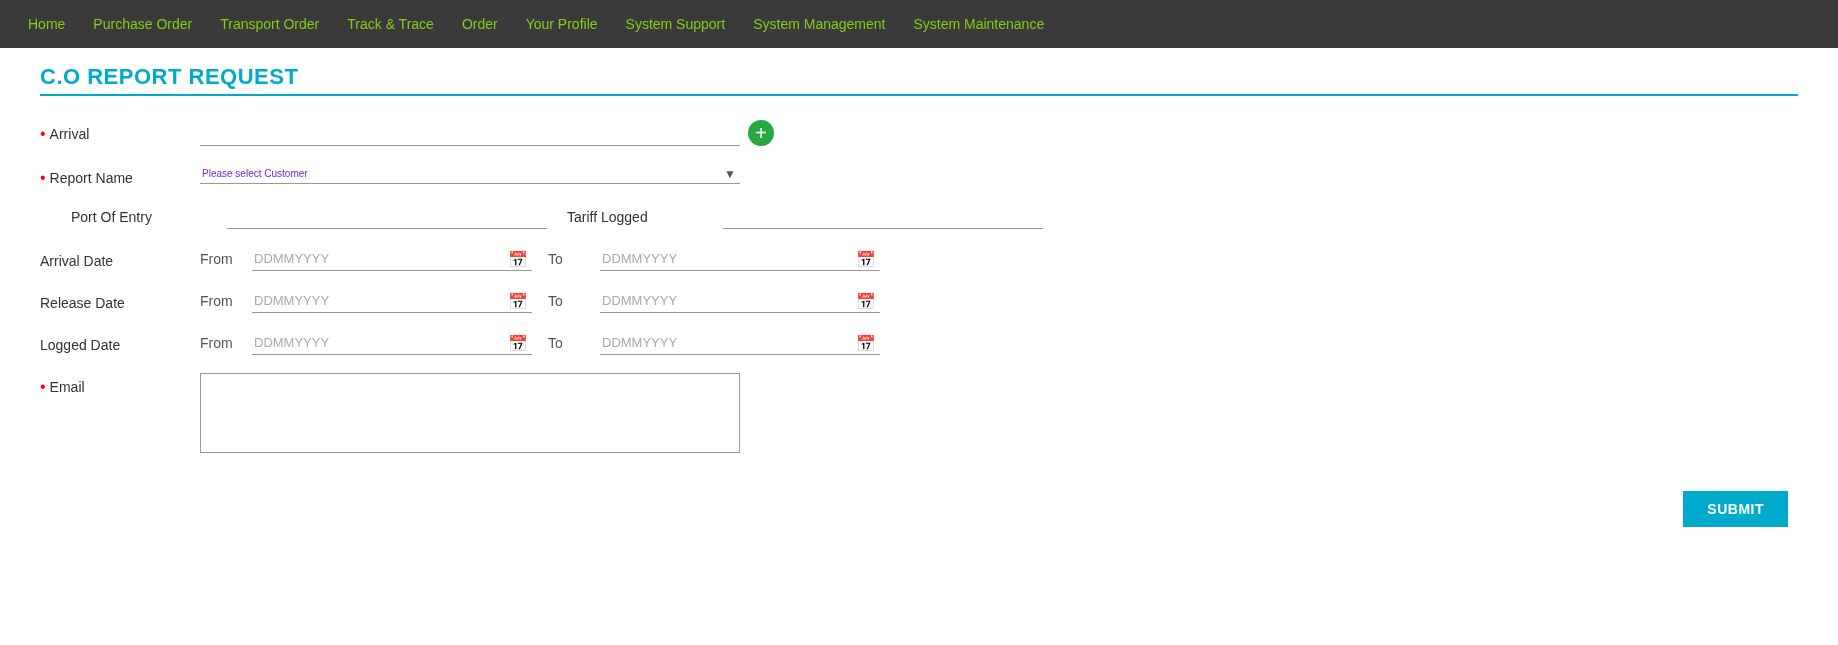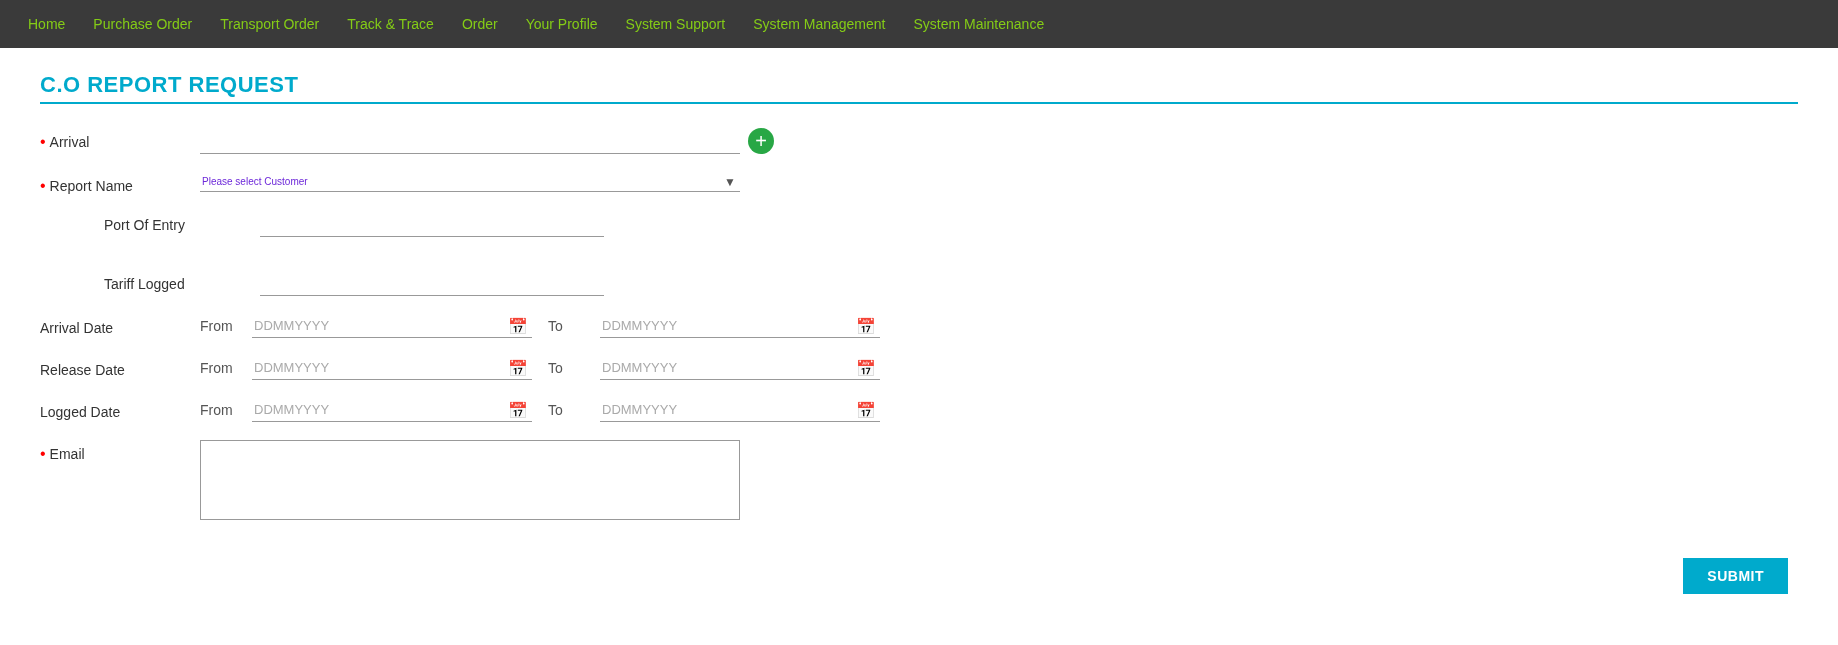--- a/index.html
+++ b/index.html
@@ -19,21 +19,21 @@
       text-decoration: none;
       padding: 6px 12px;
       font-size: 14px;
       white-space: nowrap;
       cursor: pointer;
       text-align: center;
     }
 
     
     .content {
-      padding: 24px 40px;
+      padding: 16px 40px;
     }
 
     .page-title {
       color: #00aacc;
       font-size: 22px;
       font-weight: bold;
       letter-spacing: 0.5px;
       margin-bottom: 4px;
     }
 
@@ -190,23 +190,23 @@
       top: 50%;
       transform: translateY(-50%);
       color: #00aacc;
       font-size: 16px;
       cursor: pointer;
     }
 
     
     .right-fields {
       display: flex;
-      flex-direction: column;
-      gap: 34px;
-      margin-left: 64px;
+      flex-direction: row;
+      gap: 20px;
+      margin-left: 31px;
       min-width: 500px;
     }
     .right-field-row {
       display: flex;
       align-items: center;
       gap: 16px;
     }
     .right-label {
       width: 140px;
       min-width: 140px;

